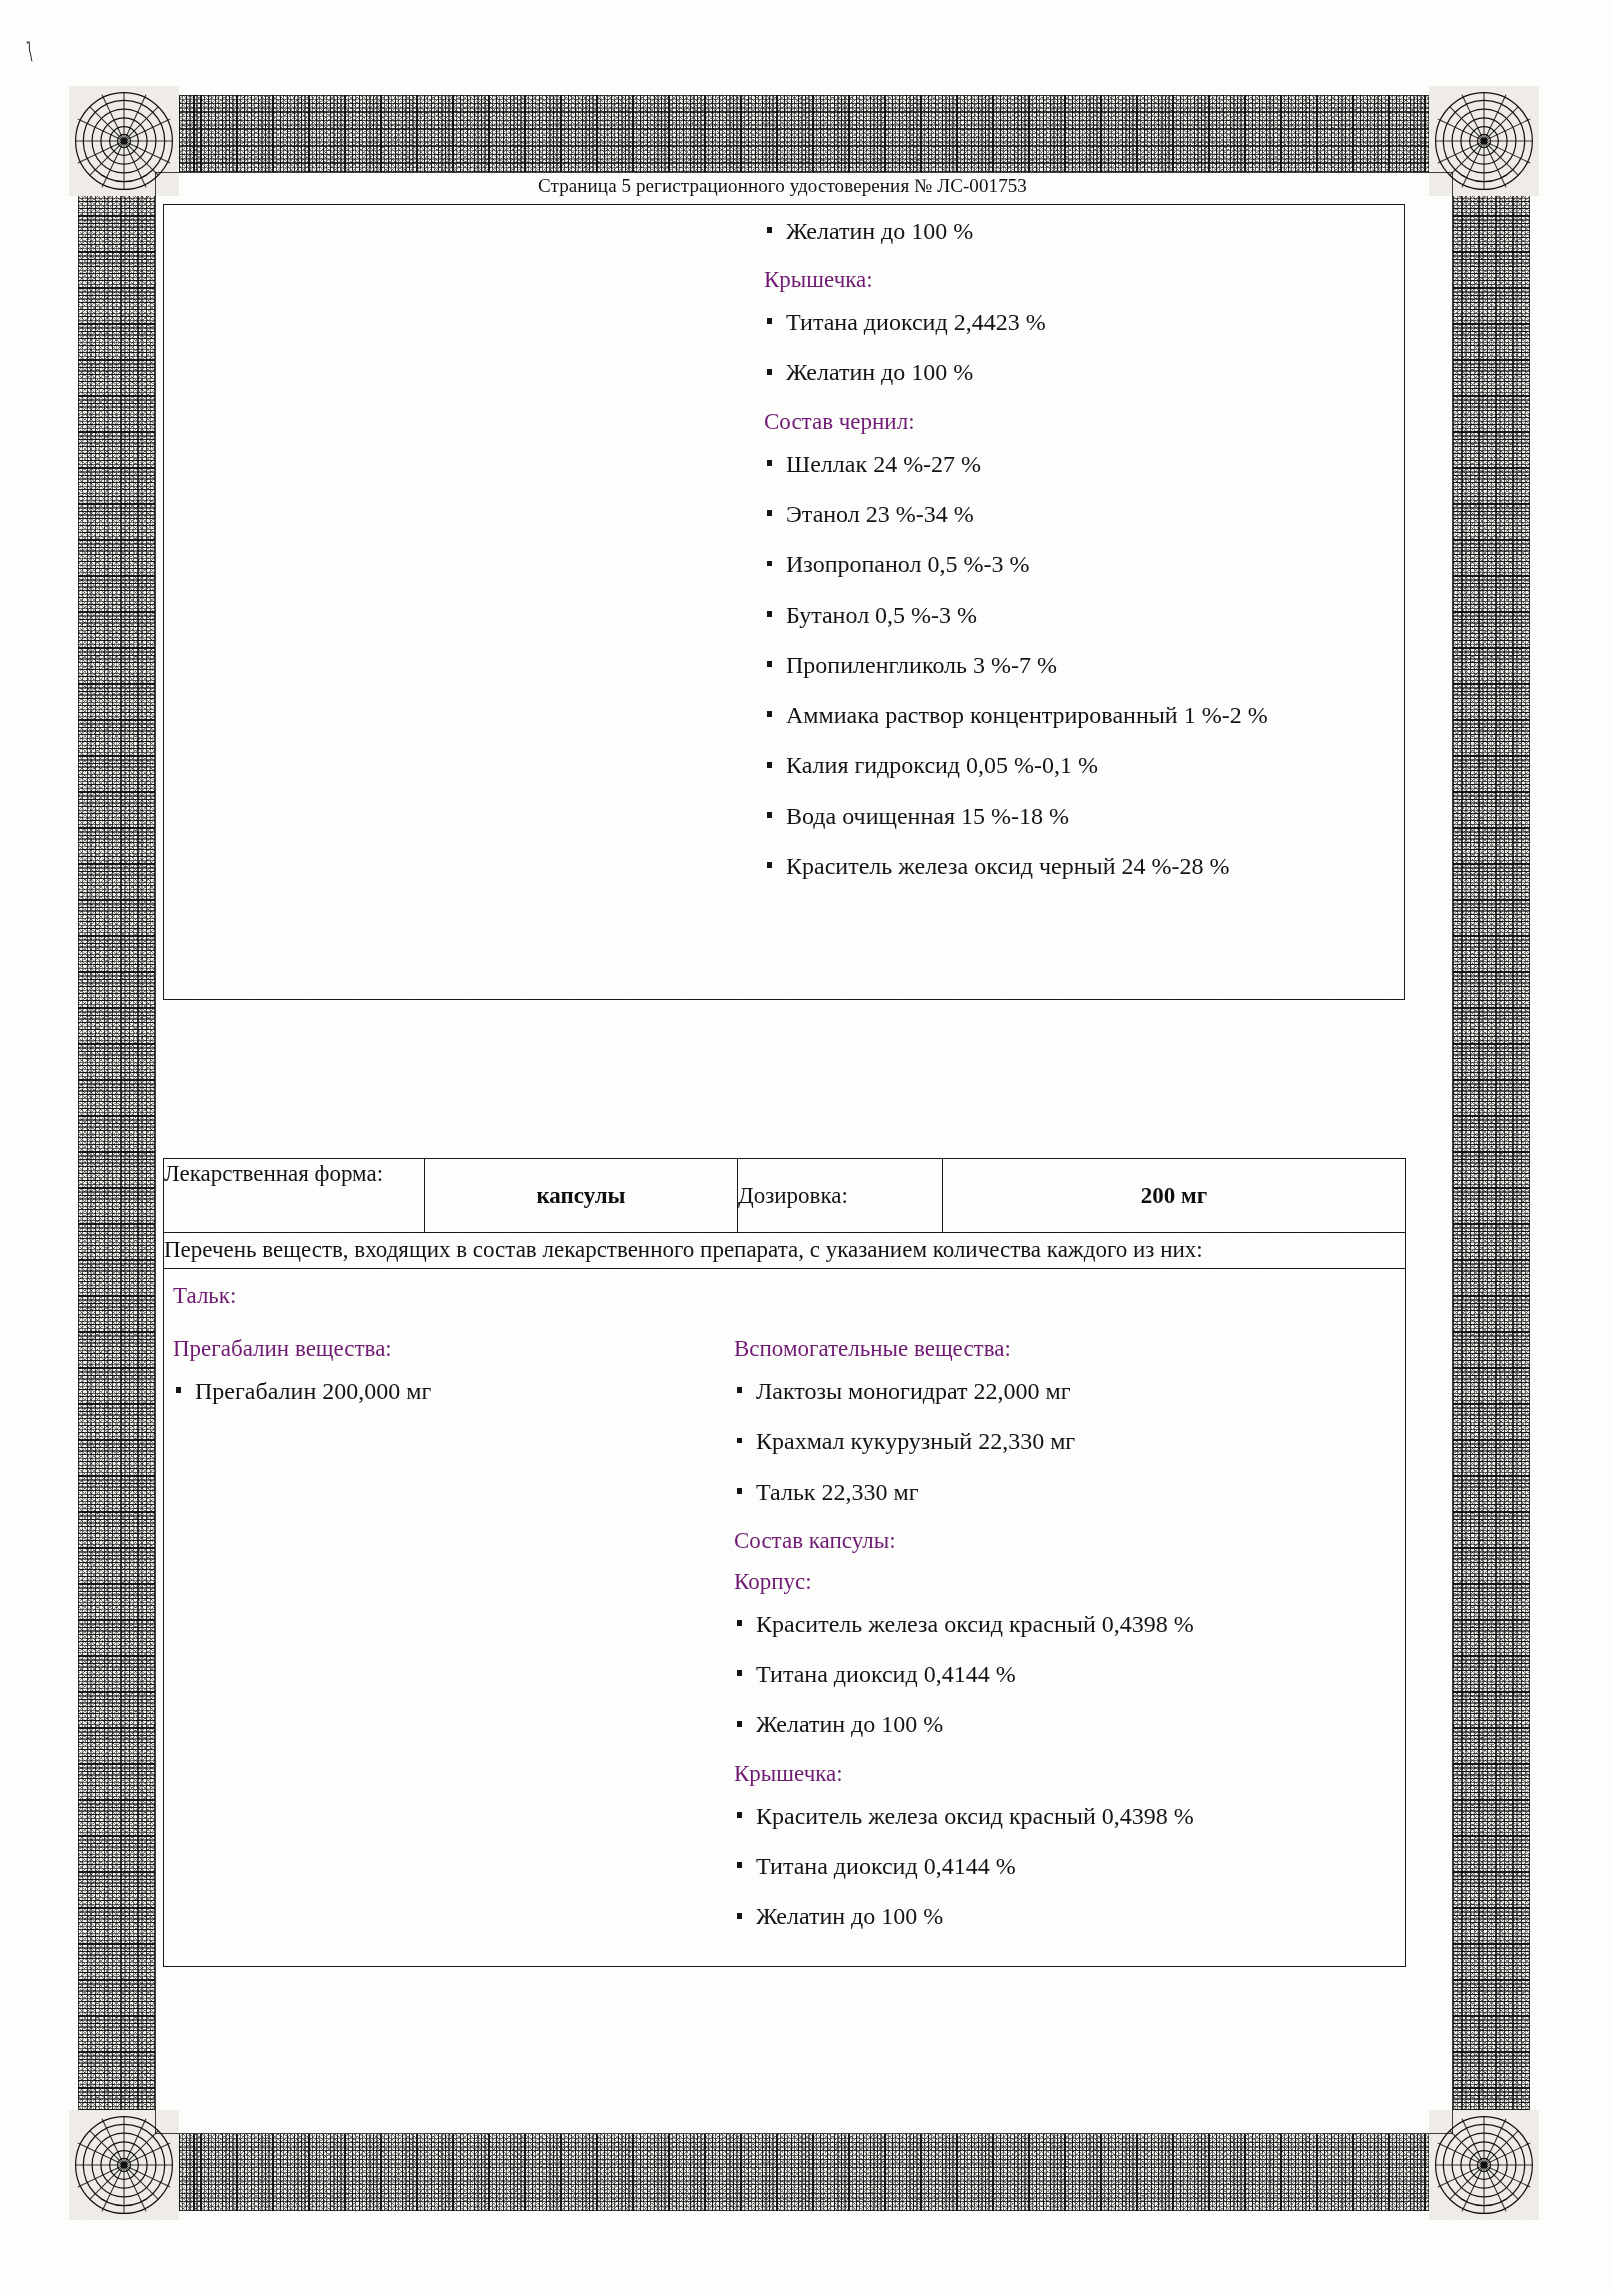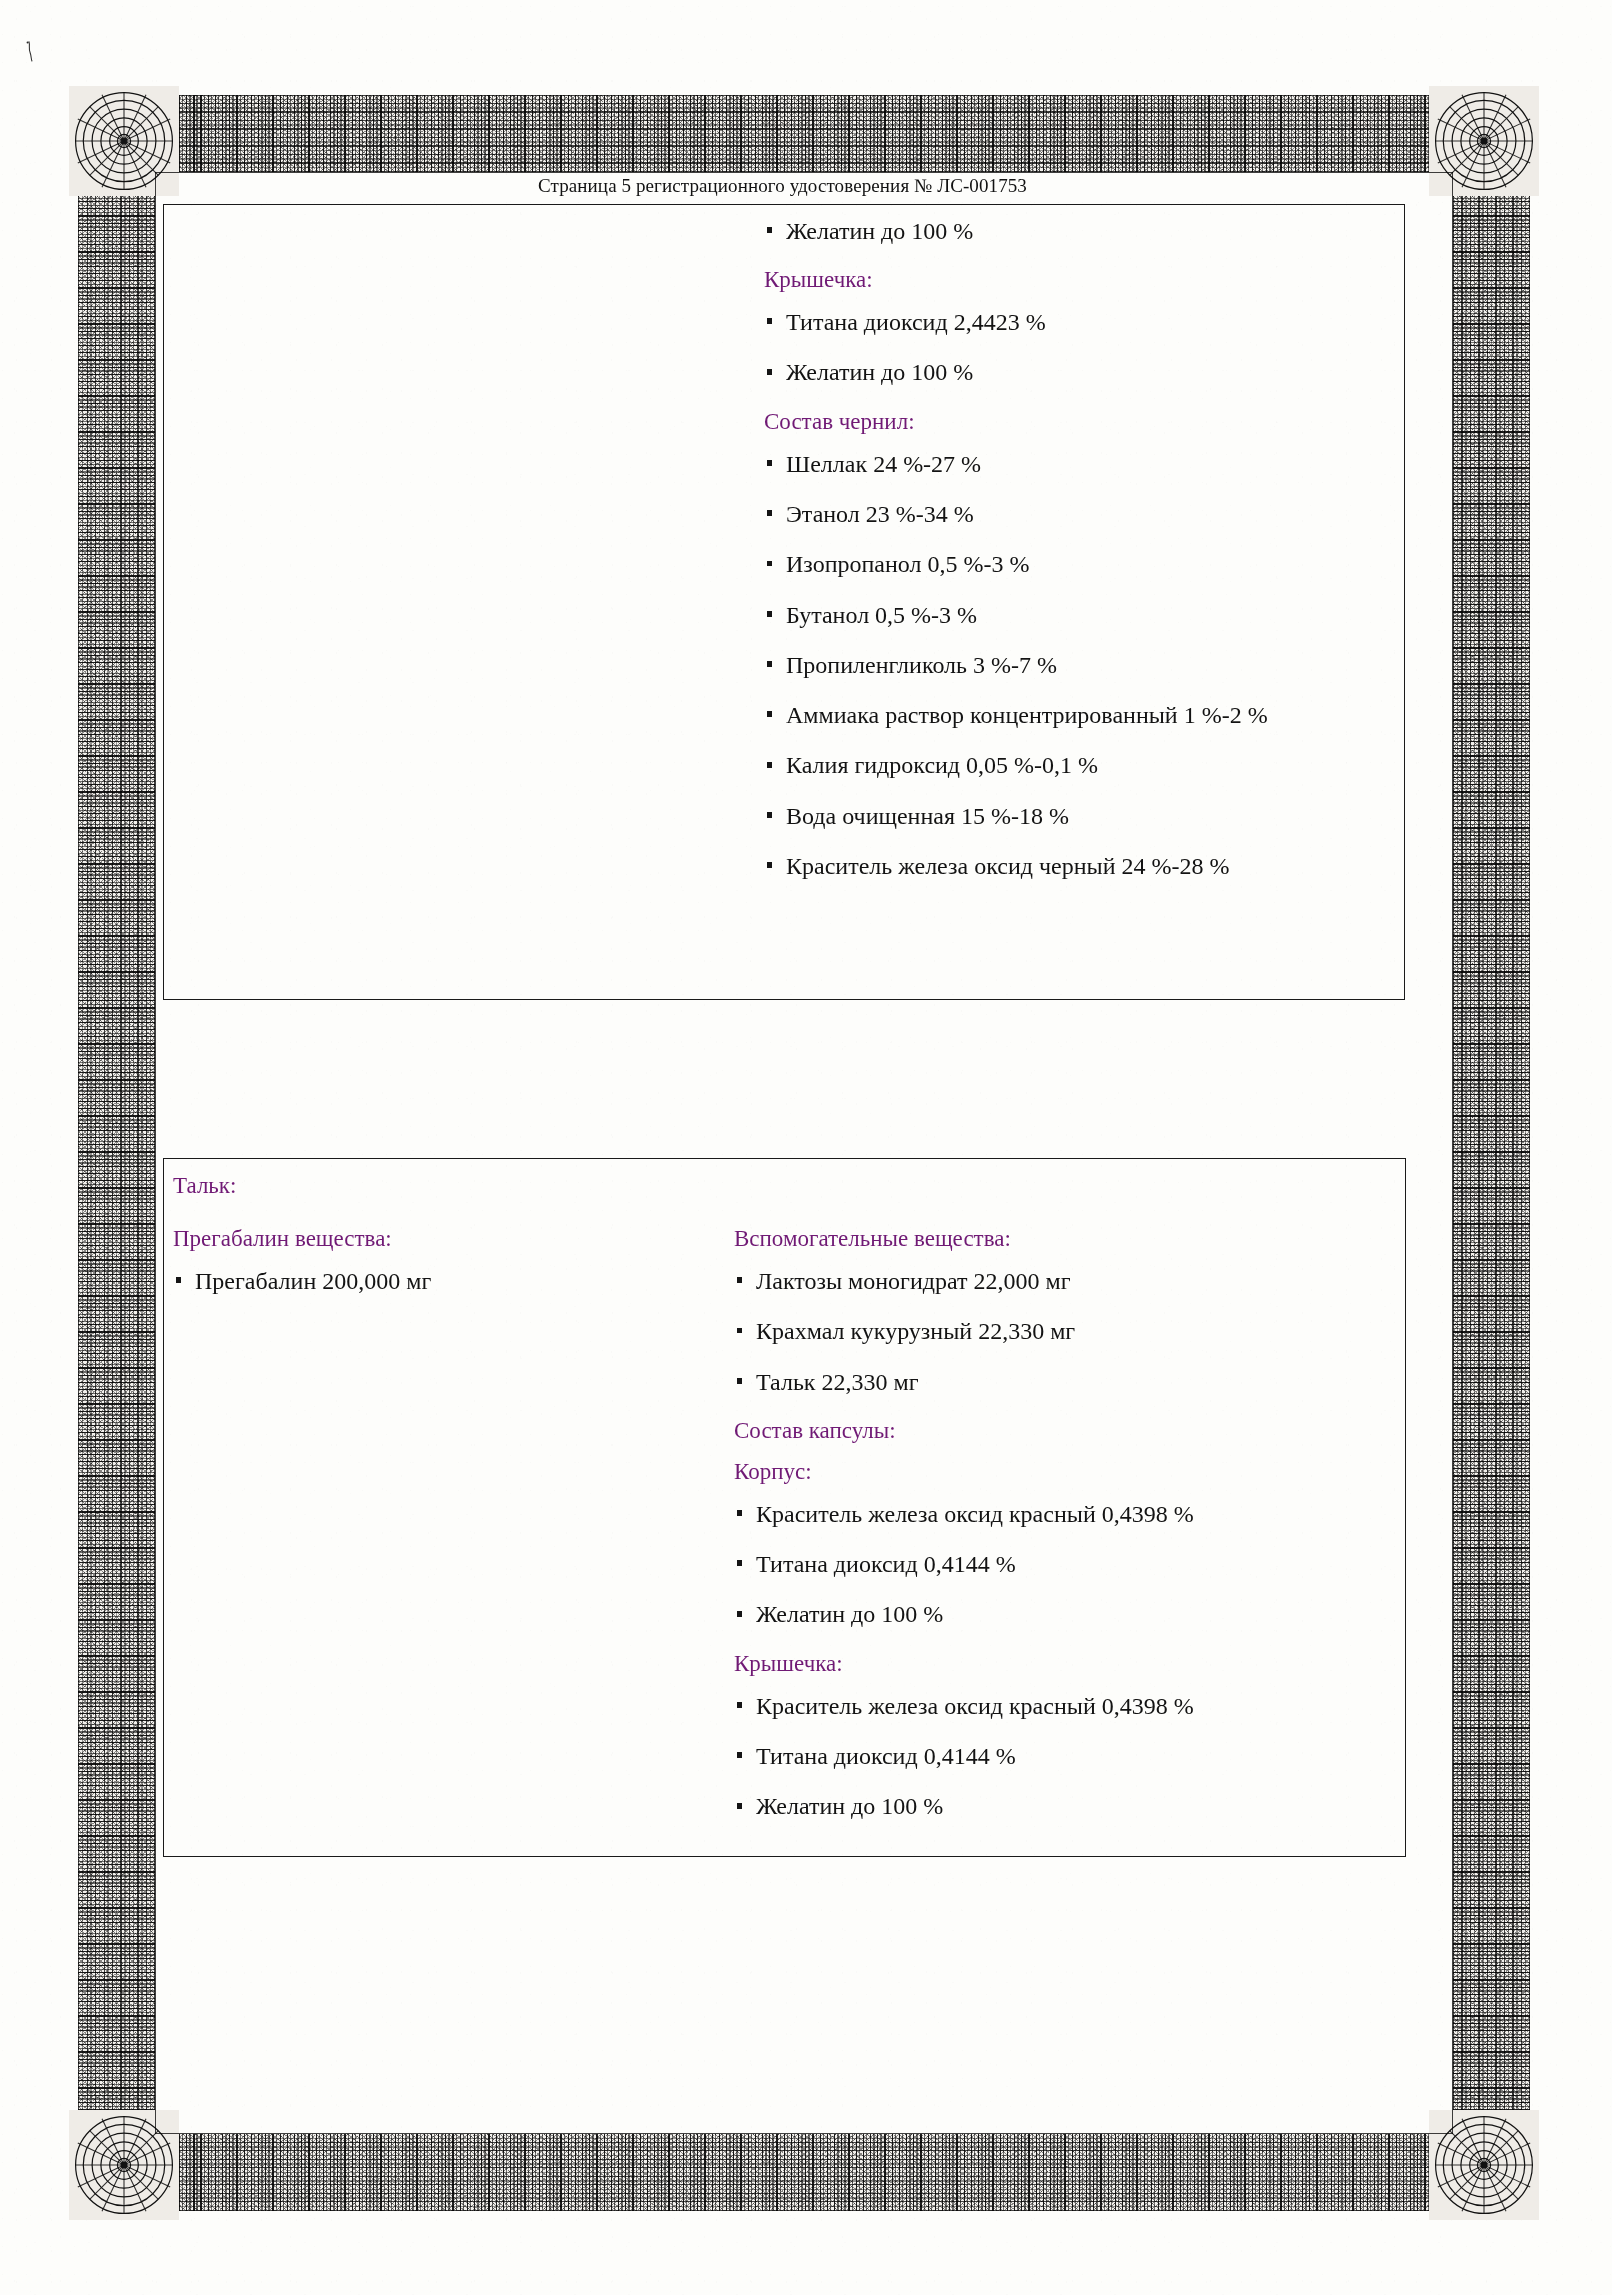--- a/index.html
+++ b/index.html
@@ -367,21 +367,40 @@
 
     <table class="sheet-table" id="table-main">
       <colgroup>
         <col style="width:261px">
         <col style="width:313px">
         <col style="width:205px">
         <col style="width:463px">
       </colgroup>
       <tbody>
 
-
+        <tr>
+          <td class="cell-pad" style="height:73px;">
+            <div class="lbl">Лекарственная форма:</div>
+          </td>
+          <td class="cell-pad">
+            <div class="lbl-bold" style="padding-top:22px;">капсулы</div>
+          </td>
+          <td class="cell-pad">
+            <div class="lbl" style="padding-top:22px;">Дозировка:</div>
+          </td>
+          <td class="cell-pad">
+            <div class="lbl-bold" style="padding-top:22px;">200 мг</div>
+          </td>
+        </tr>
+
+        <tr>
+          <td class="cell-pad" colspan="4">
+            <div class="para" style="max-width:1083px;">Перечень веществ, входящих в состав лекарственного препарата, с указанием количества каждого из них:</div>
+          </td>
+        </tr>
 
         <tr>
           <td colspan="4">
             <div class="cell-pad" style="padding-bottom:2.6px;">
               <div class="sect-head">Тальк:</div>
             </div>
 
             <div id="main-body-inner">
 
               <div class="left-col">

